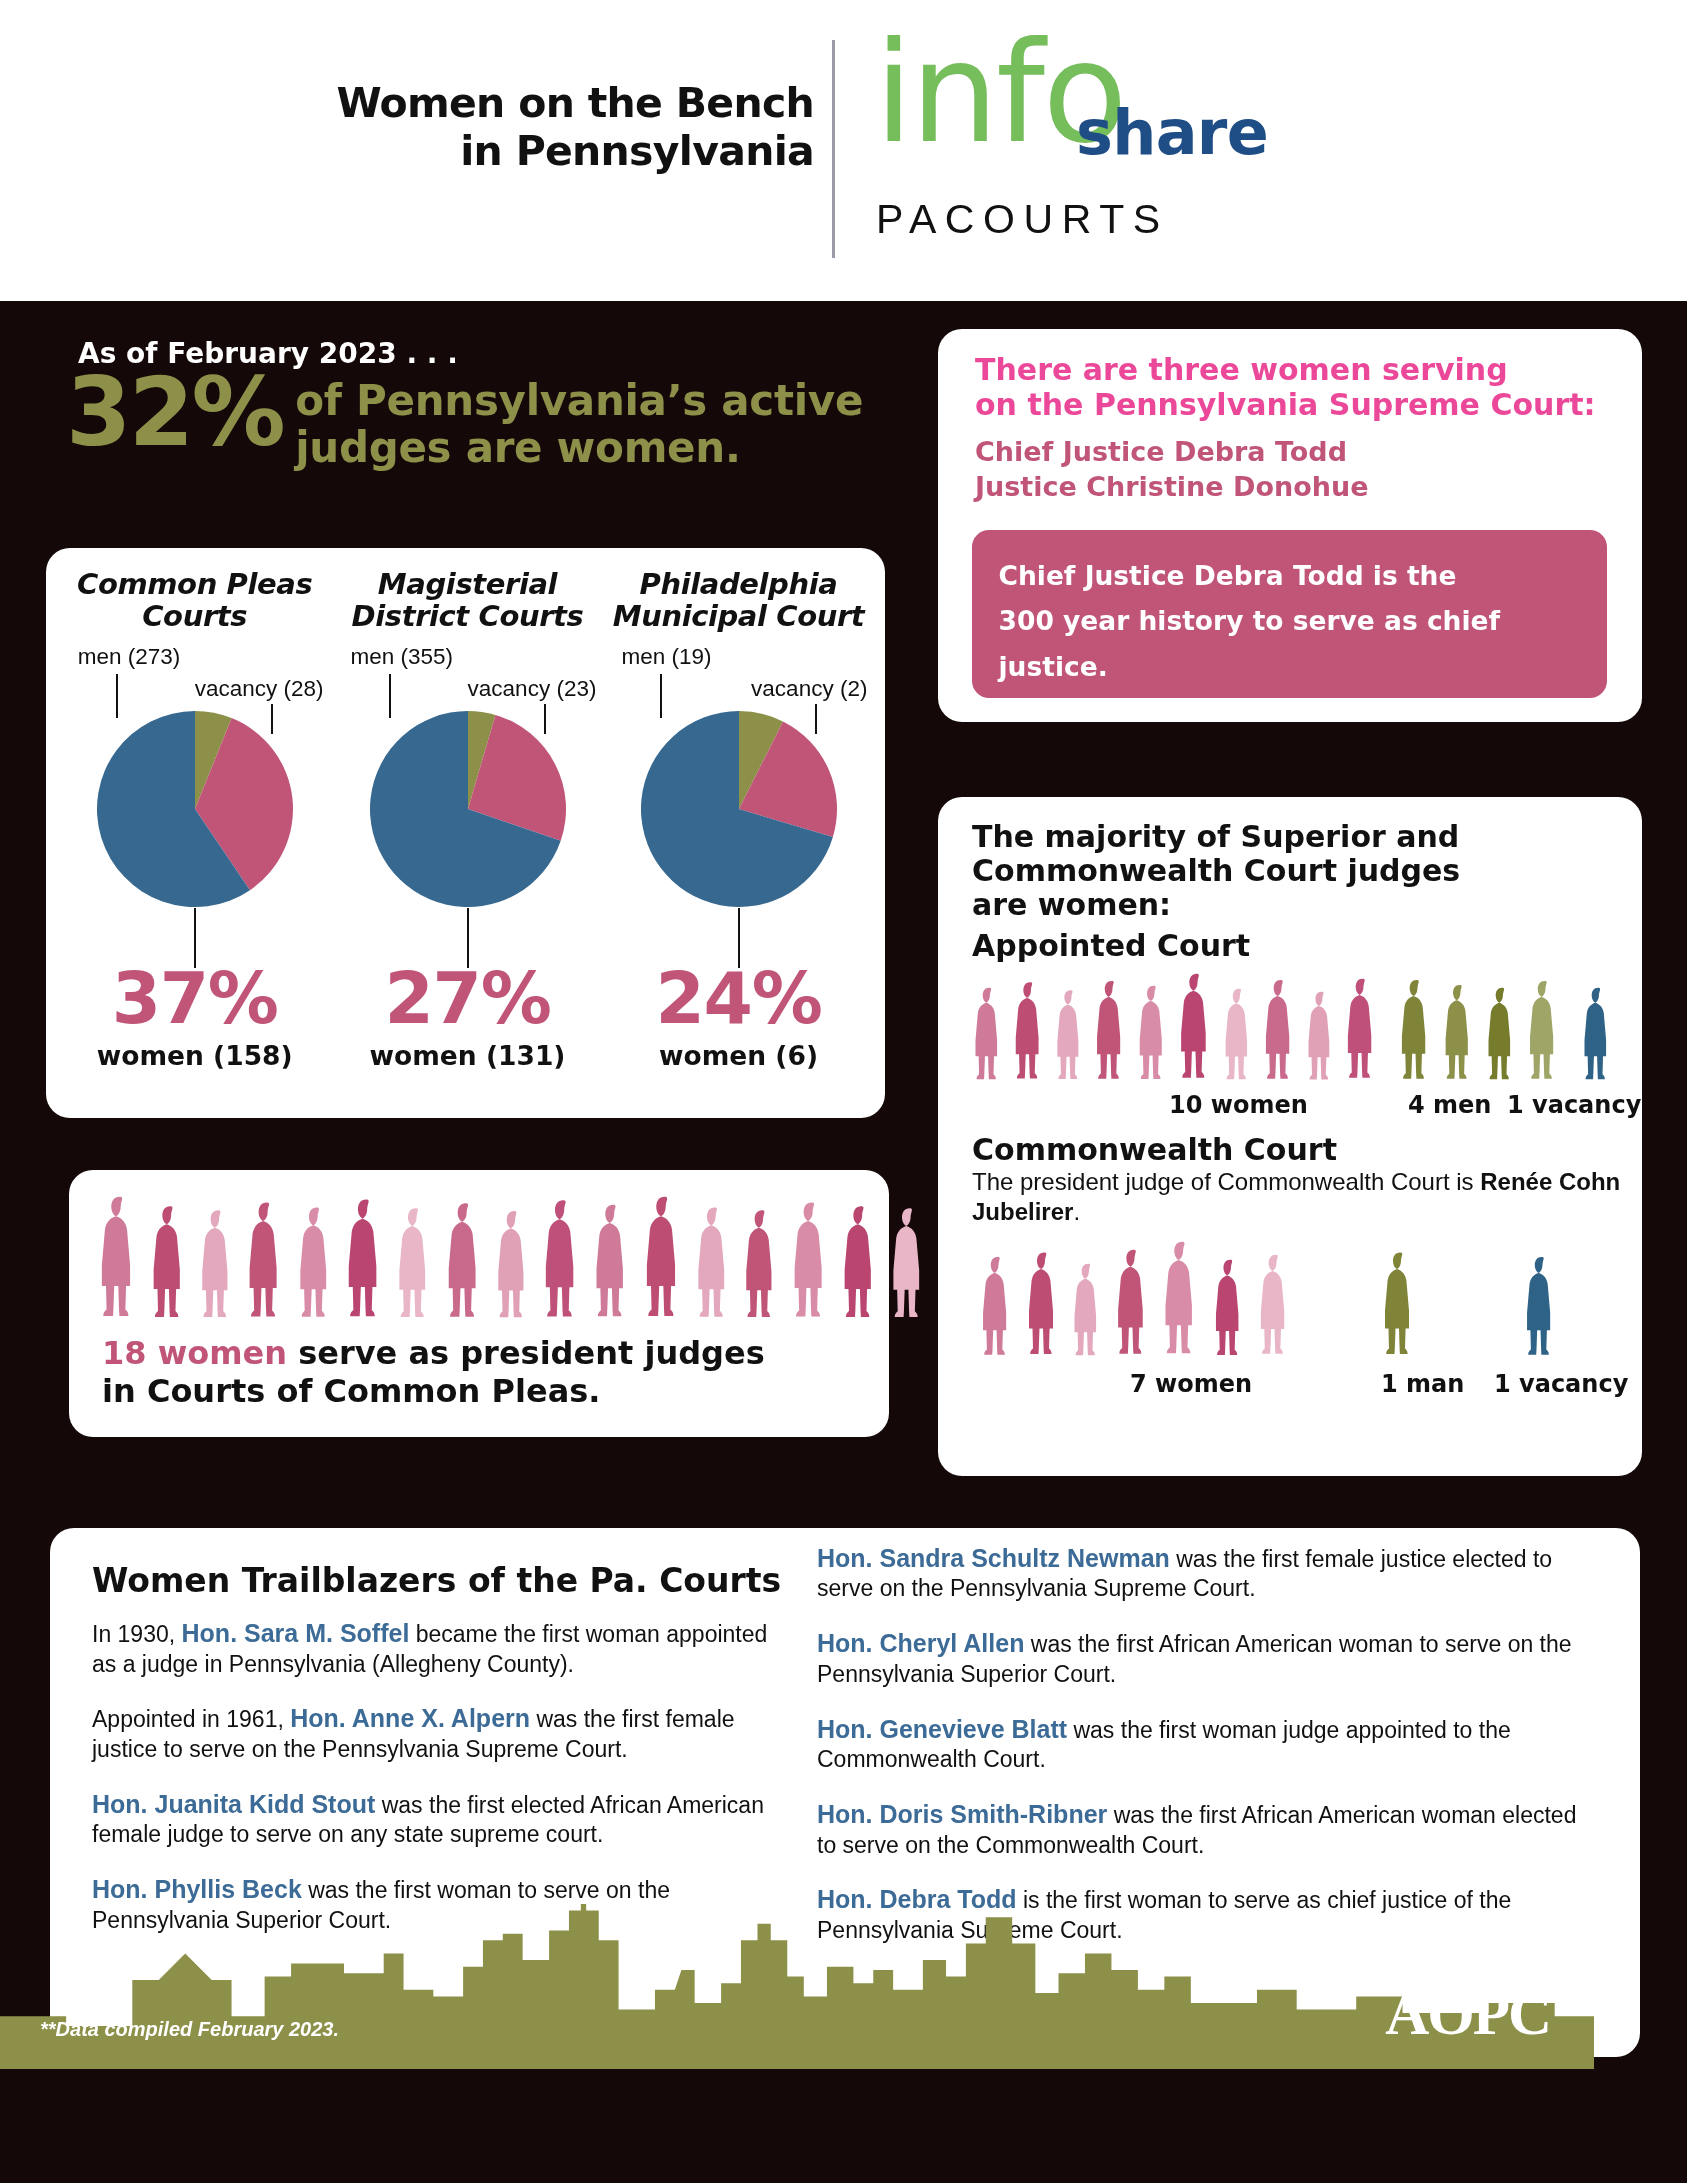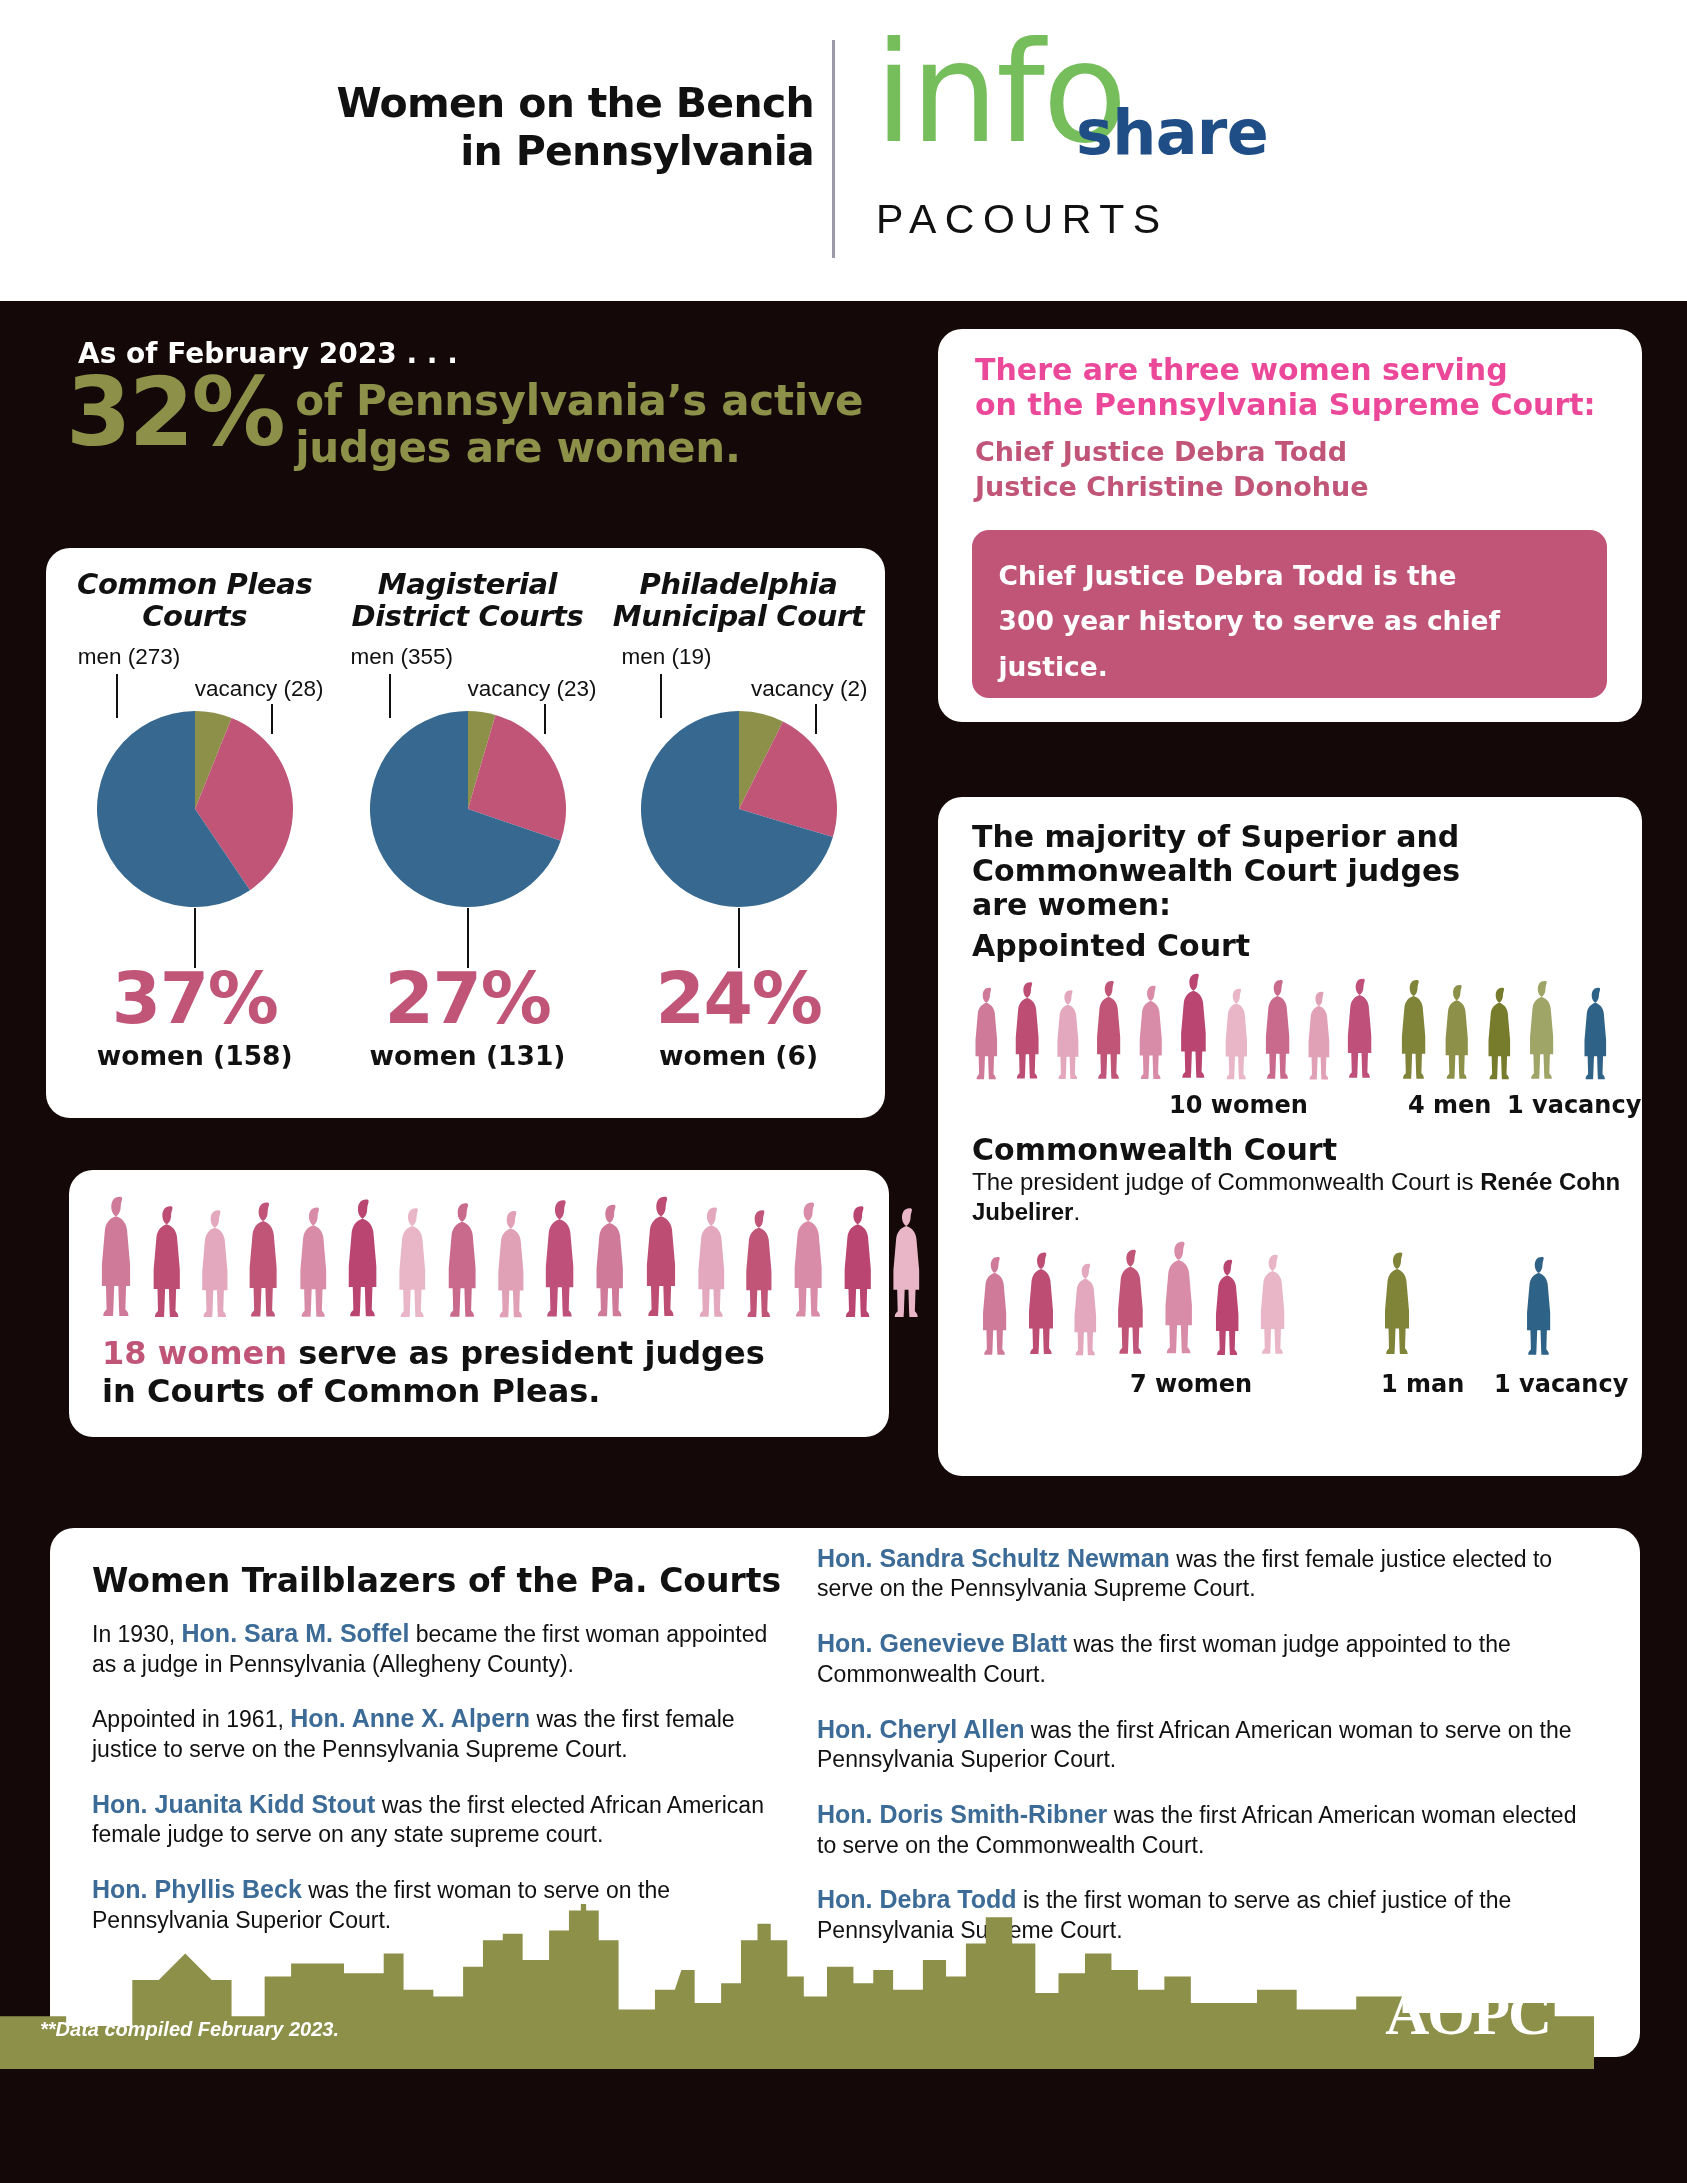--- a/index.html
+++ b/index.html
@@ -510,22 +510,22 @@
 <div class="card" id="tb-card">
   <div id="tb-title">Women Trailblazers of the Pa. Courts</div>
   <div class="tb-col" id="tb-col-left">
       <p class="tb-para"><span>In 1930, </span><b>Hon. Sara M. Soffel</b><span> became the first woman appointed as a judge in Pennsylvania (Allegheny County).</span></p>
       <p class="tb-para"><span>Appointed in 1961, </span><b>Hon. Anne X. Alpern</b><span> was the first female justice to serve on the Pennsylvania Supreme Court.</span></p>
       <p class="tb-para"><b>Hon. Juanita Kidd Stout</b><span> was the first elected African American female judge to serve on any state supreme court.</span></p>
       <p class="tb-para"><b>Hon. Phyllis Beck</b><span> was the first woman to serve on the Pennsylvania Superior Court.</span></p>
     </div>
   <div class="tb-col" id="tb-col-right">
       <p class="tb-para"><b>Hon. Sandra Schultz Newman</b><span> was the first female justice elected to serve on the Pennsylvania Supreme Court.</span></p>
+      <p class="tb-para"><b>Hon. Cheryl Allen</b><span> was the first African American woman to serve on the Pennsylvania Superior Court.</span></p>
       <p class="tb-para"><b>Hon. Genevieve Blatt</b><span> was the first woman judge appointed to the Commonwealth Court.</span></p>
-      <p class="tb-para"><b>Hon. Cheryl Allen</b><span> was the first African American woman to serve on the Pennsylvania Superior Court.</span></p>
       <p class="tb-para"><b>Hon. Doris Smith-Ribner</b><span> was the first African American woman elected to serve on the Commonwealth Court.</span></p>
       <p class="tb-para"><b>Hon. Debra Todd</b><span> is the first woman to serve as chief justice of the Pennsylvania Supreme Court.</span></p>
     </div>
 </div>
 
 <div id="footer">
   <svg id="skyline" viewBox="0 0 2550 250" preserveAspectRatio="none">
     <path fill="#8c9048" d="M0,250 L0,170 L100,170 L100,185 L200,185 L200,115 L240,115 L280,75 L320,115 L350,115 L350,170 L400,170 L400,110 L440,110 L440,90 L520,90 L520,105 L580,105 L580,75 L610,75 L610,130 L655,130 L655,140 L700,140 L700,95 L730,95 L730,55 L760,55 L760,45 L790,45 L790,85 L830,85 L830,40 L860,40 L860,10 L878,10 L878,-35 L886,-35 L886,10 L905,10 L905,55 L935,55 L935,160 L990,160 L990,130 L1020,130 L1030,100 L1050,100 L1050,150 L1090,150 L1090,120 L1120,120 L1120,55 L1145,55 L1145,30 L1165,30 L1165,55 L1190,55 L1190,110 L1215,110 L1215,140 L1250,140 L1250,95 L1290,95 L1290,120 L1320,120 L1320,100 L1350,100 L1350,130 L1395,130 L1395,85 L1430,85 L1430,110 L1460,110 L1460,60 L1490,60 L1490,20 L1530,20 L1530,60 L1565,60 L1565,135 L1600,135 L1600,105 L1640,105 L1640,75 L1680,75 L1680,100 L1720,100 L1720,130 L1760,130 L1760,110 L1800,110 L1800,150 L1900,150 L1900,130 L1960,130 L1960,160 L2050,160 L2050,140 L2120,140 L2120,165 L2250,165 L2250,150 L2350,150 L2350,170 L2550,170 L2550,250 Z"></path>
   </svg>
   <div id="footnote">**Data compiled February 2023.</div>

